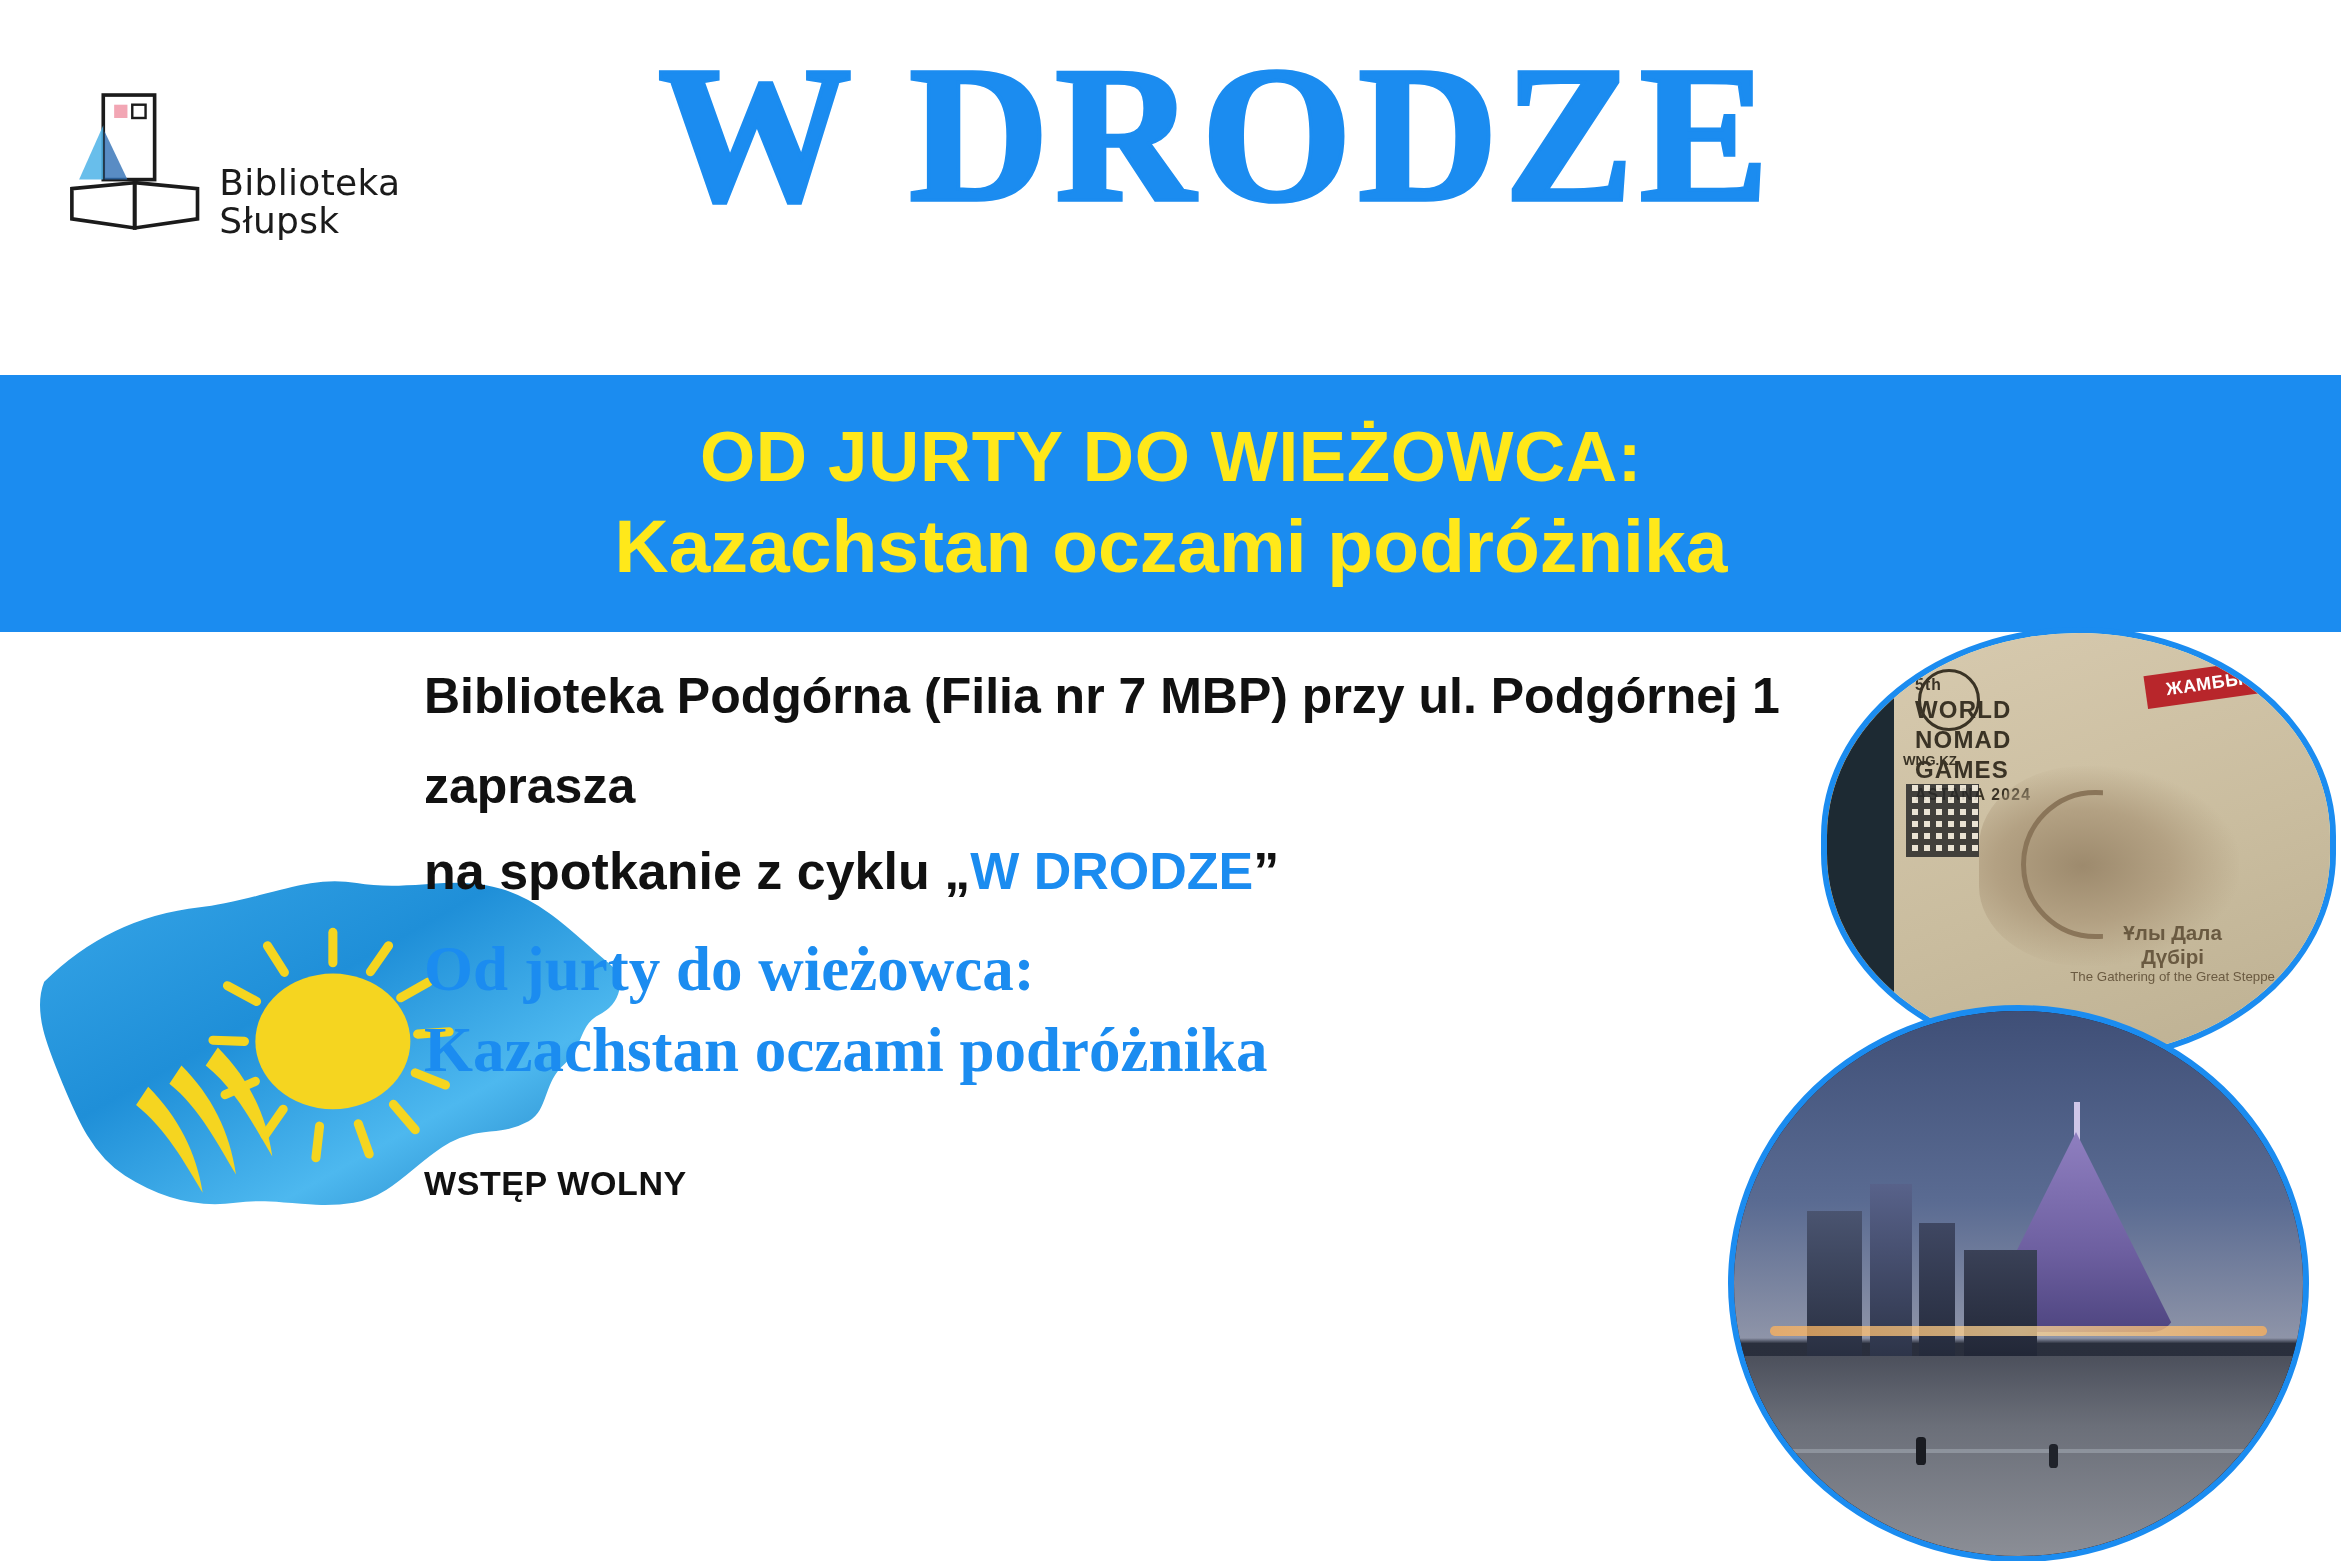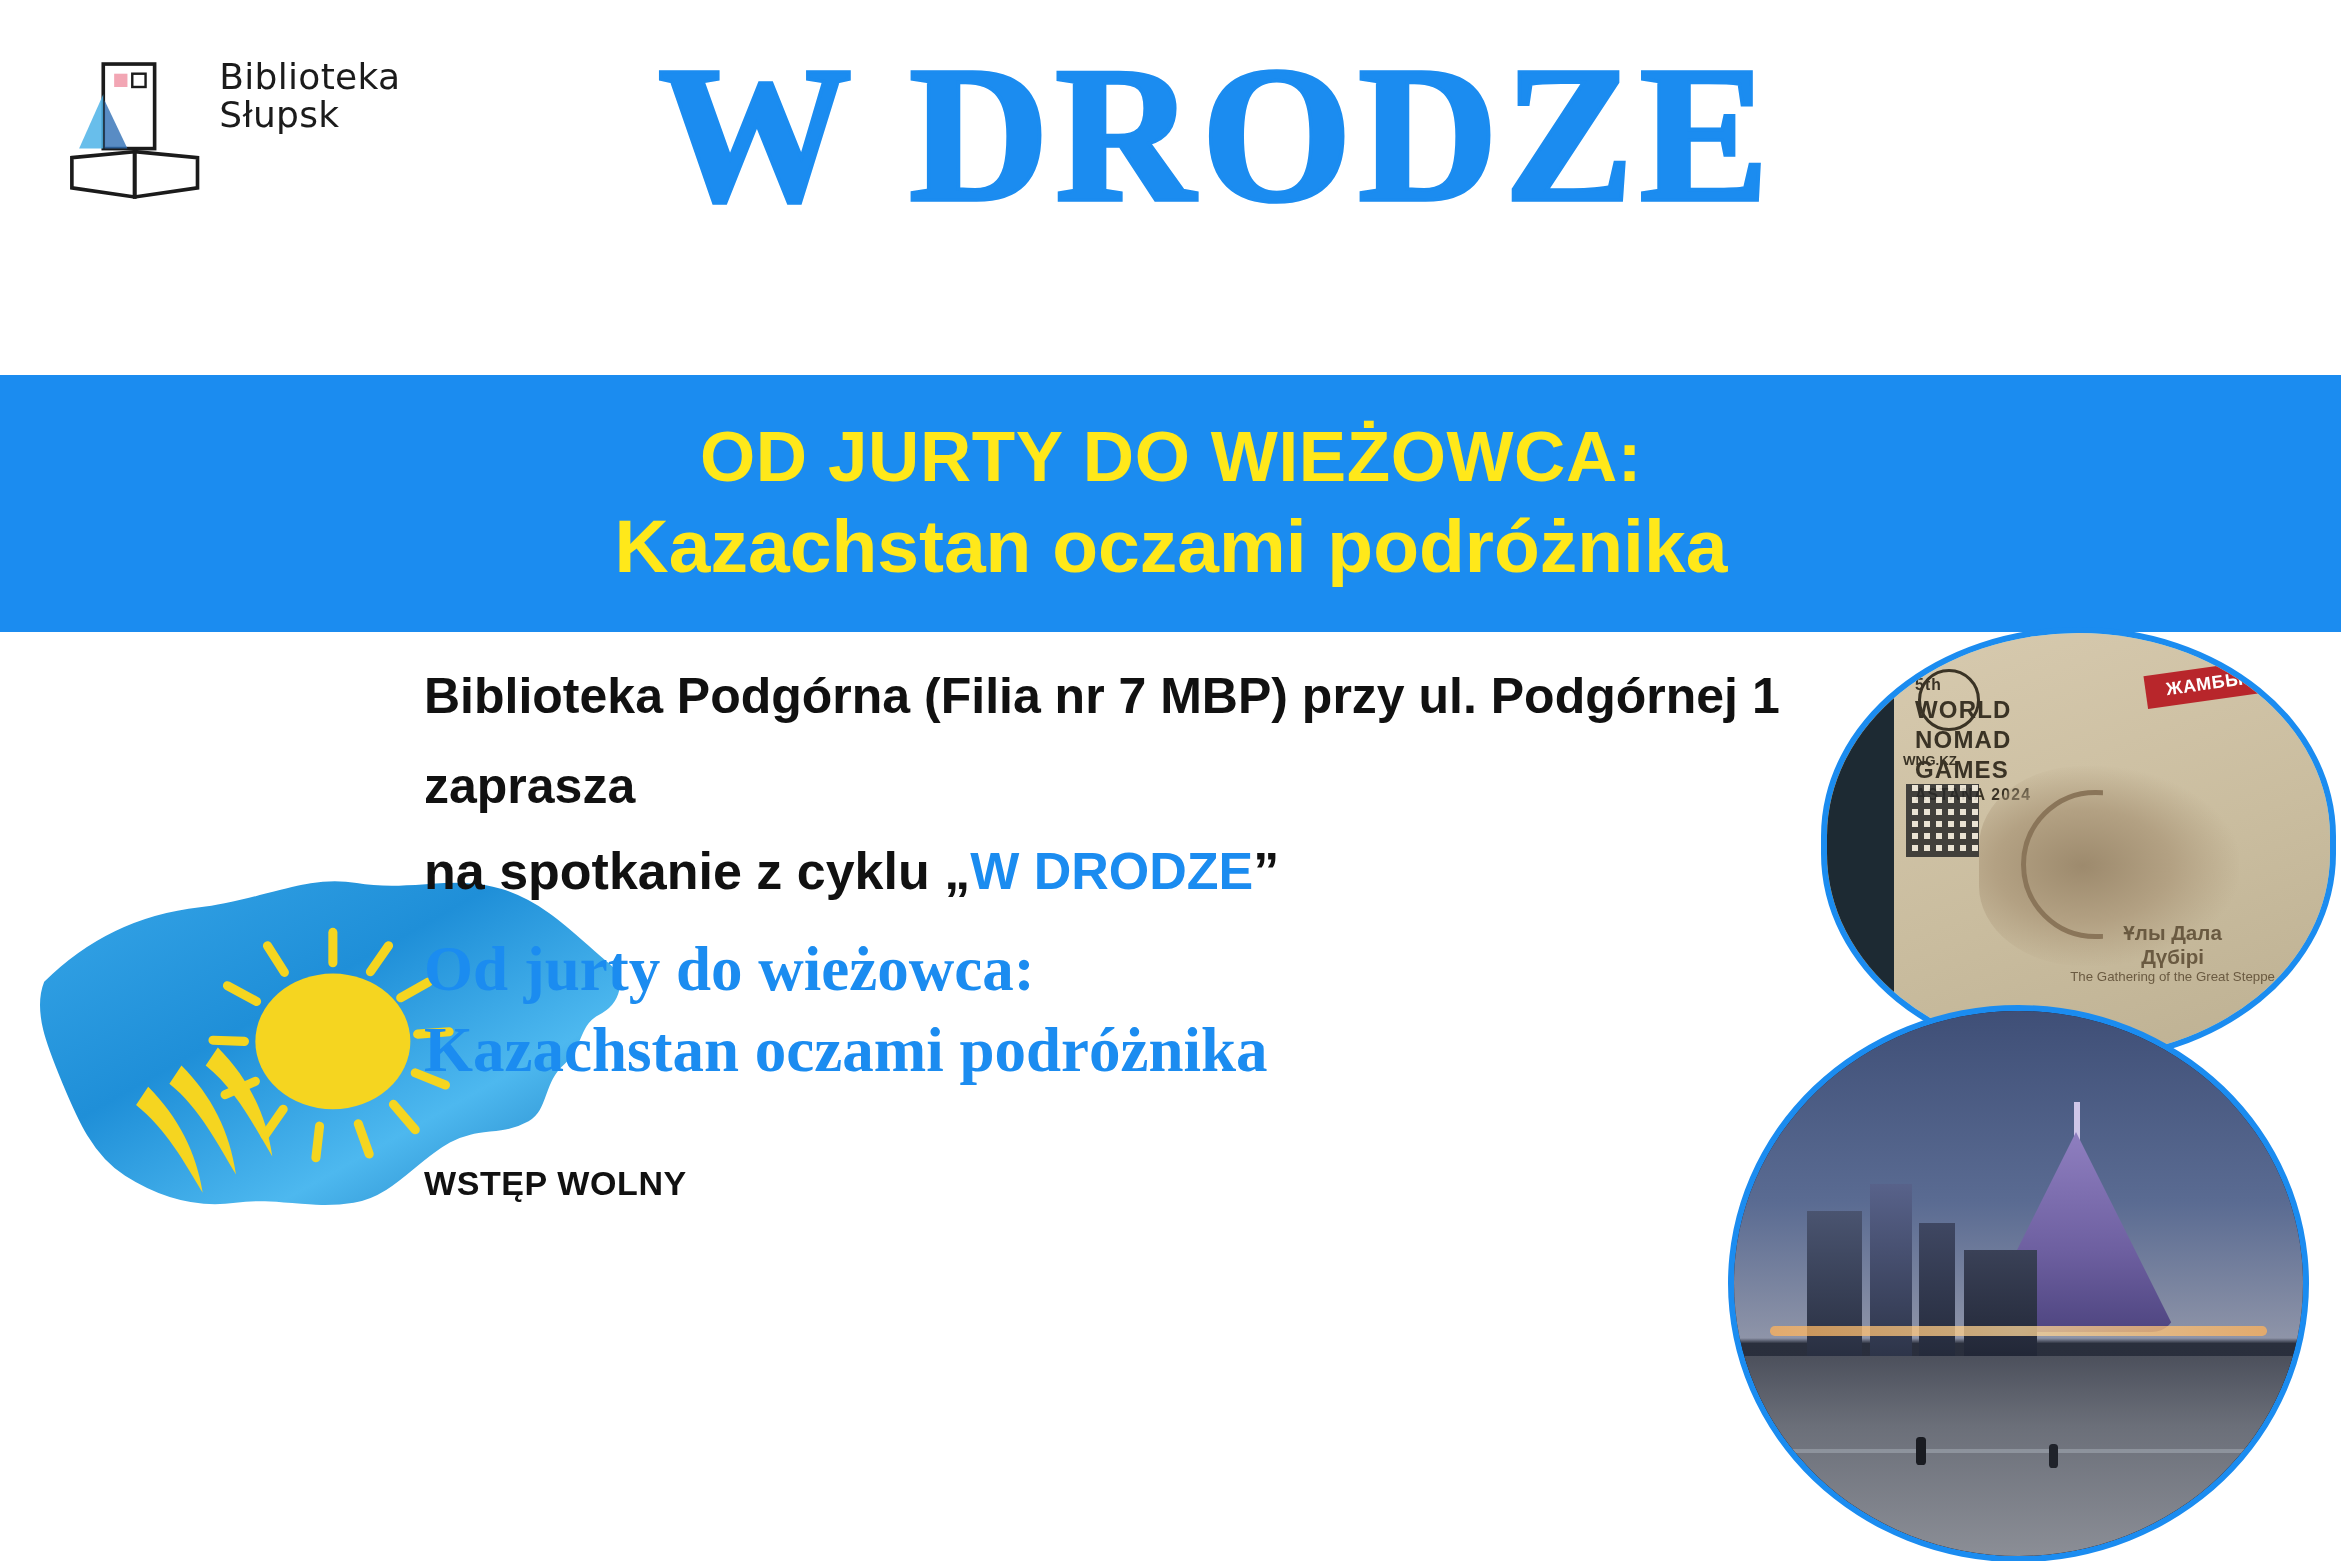--- a/index.html
+++ b/index.html
@@ -16,21 +16,21 @@
   }
 
   
   .logo-block {
     position: absolute;
     left: 67px;
     top: 58px;
     width: 339px;
     height: 182px;
     display: flex;
-    align-items: flex-start;
+    align-items: flex-end;
     gap: 13.3px;
   }
   .logo-mark {
     width: 139px;
     height: 151px;
     position: relative;
     flex: none;
   }
   .logo-text {
     display: flex;
@@ -174,21 +174,21 @@
   
   .photo-top {
     position: absolute;
     right: 6px;
     top: 627px;
     width: 503px;
     height: 424px;
     border-radius: 50% / 48%;
     border: 6px solid #1b8cf0;
     overflow: hidden;
-    background: #7dd3fc;
+    background: #fef9c3;
   }
   .photo-bottom {
     position: absolute;
     right: 33px;
     top: 1005px;
     width: 569px;
     height: 545px;
     border-radius: 50%;
     border: 6px solid #1b8cf0;
     overflow: hidden;

